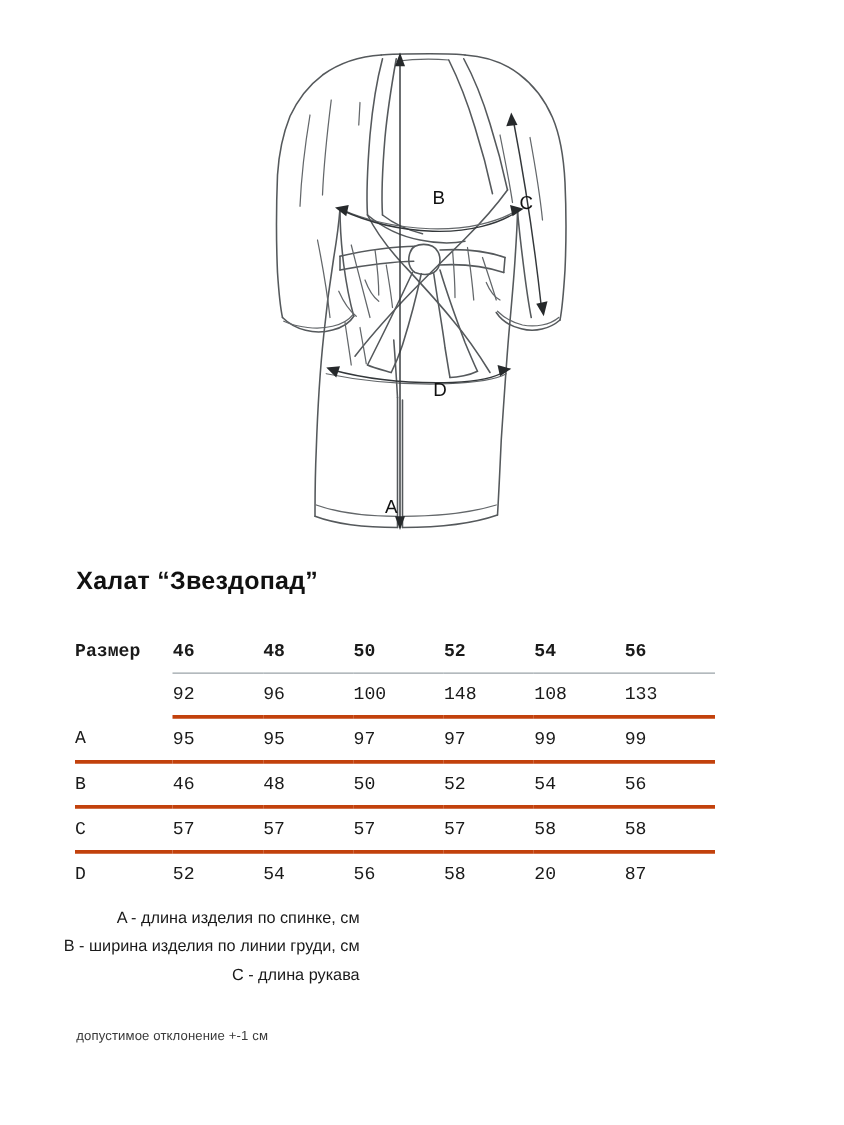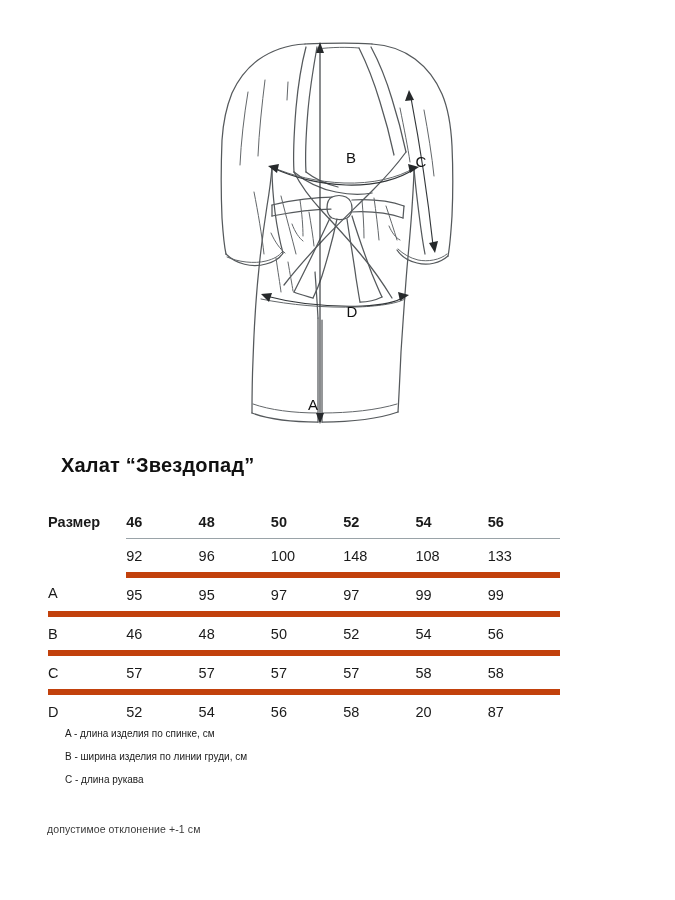--- a/index.html
+++ b/index.html
@@ -59,63 +59,65 @@
     top: 454px;
     font-size: 20px;
     font-weight: bold;
     letter-spacing: 0.2px;
     color: #111111;
   }
 
   
   #size-table {
     position: absolute;
-    left: 48px;
+    left: 60px;
     top: 505px;
     width: 512px;
     border-collapse: collapse;
     font-size: 14.5px;
     color: #1a1a1a;
+    font-family: Liberation Mono, monospace;
   }
   #size-table th,
   #size-table td {
     padding: 0;
     text-align: left;
     vertical-align: middle;
     height: 33px;
     font-weight: normal;
   }
   #size-table th {
     font-weight: bold;
     font-size: 14.5px;
   }
   #size-table .col-label { width: 78px; }
   #size-table .col-val   { width: 72px; }
 
   #size-table thead th { border-bottom: 1px solid #9aa3a8; }
   #size-table thead th.col-label { border-bottom: none; }
-  #size-table tbody tr td { border-bottom: 6px solid #c2410c; }
+  #size-table tbody tr td { border-bottom: 3px solid #c2410c; }
   #size-table tbody tr.row-plain td.col-label { border-bottom: none; }
   #size-table tbody tr:last-child td { border-bottom: none; }
 
   
   #legend {
     position: absolute;
-    left: 65px;
+    left: 51px;
     top: 722px;
-    font-size: 10px;
+    font-size: 13px;
     line-height: 23px;
     color: #1a1a1a;
+    text-align: right;
   }
   #legend div { white-space: nowrap; }
 
   
   #footnote {
     position: absolute;
-    left: 47px;
+    left: 61px;
     top: 823px;
     font-size: 10.5px;
     color: #3a3a3a;
     letter-spacing: 0.1px;
   }
 </style>
 </head>
 <body>
 
 <div id="illustration">

